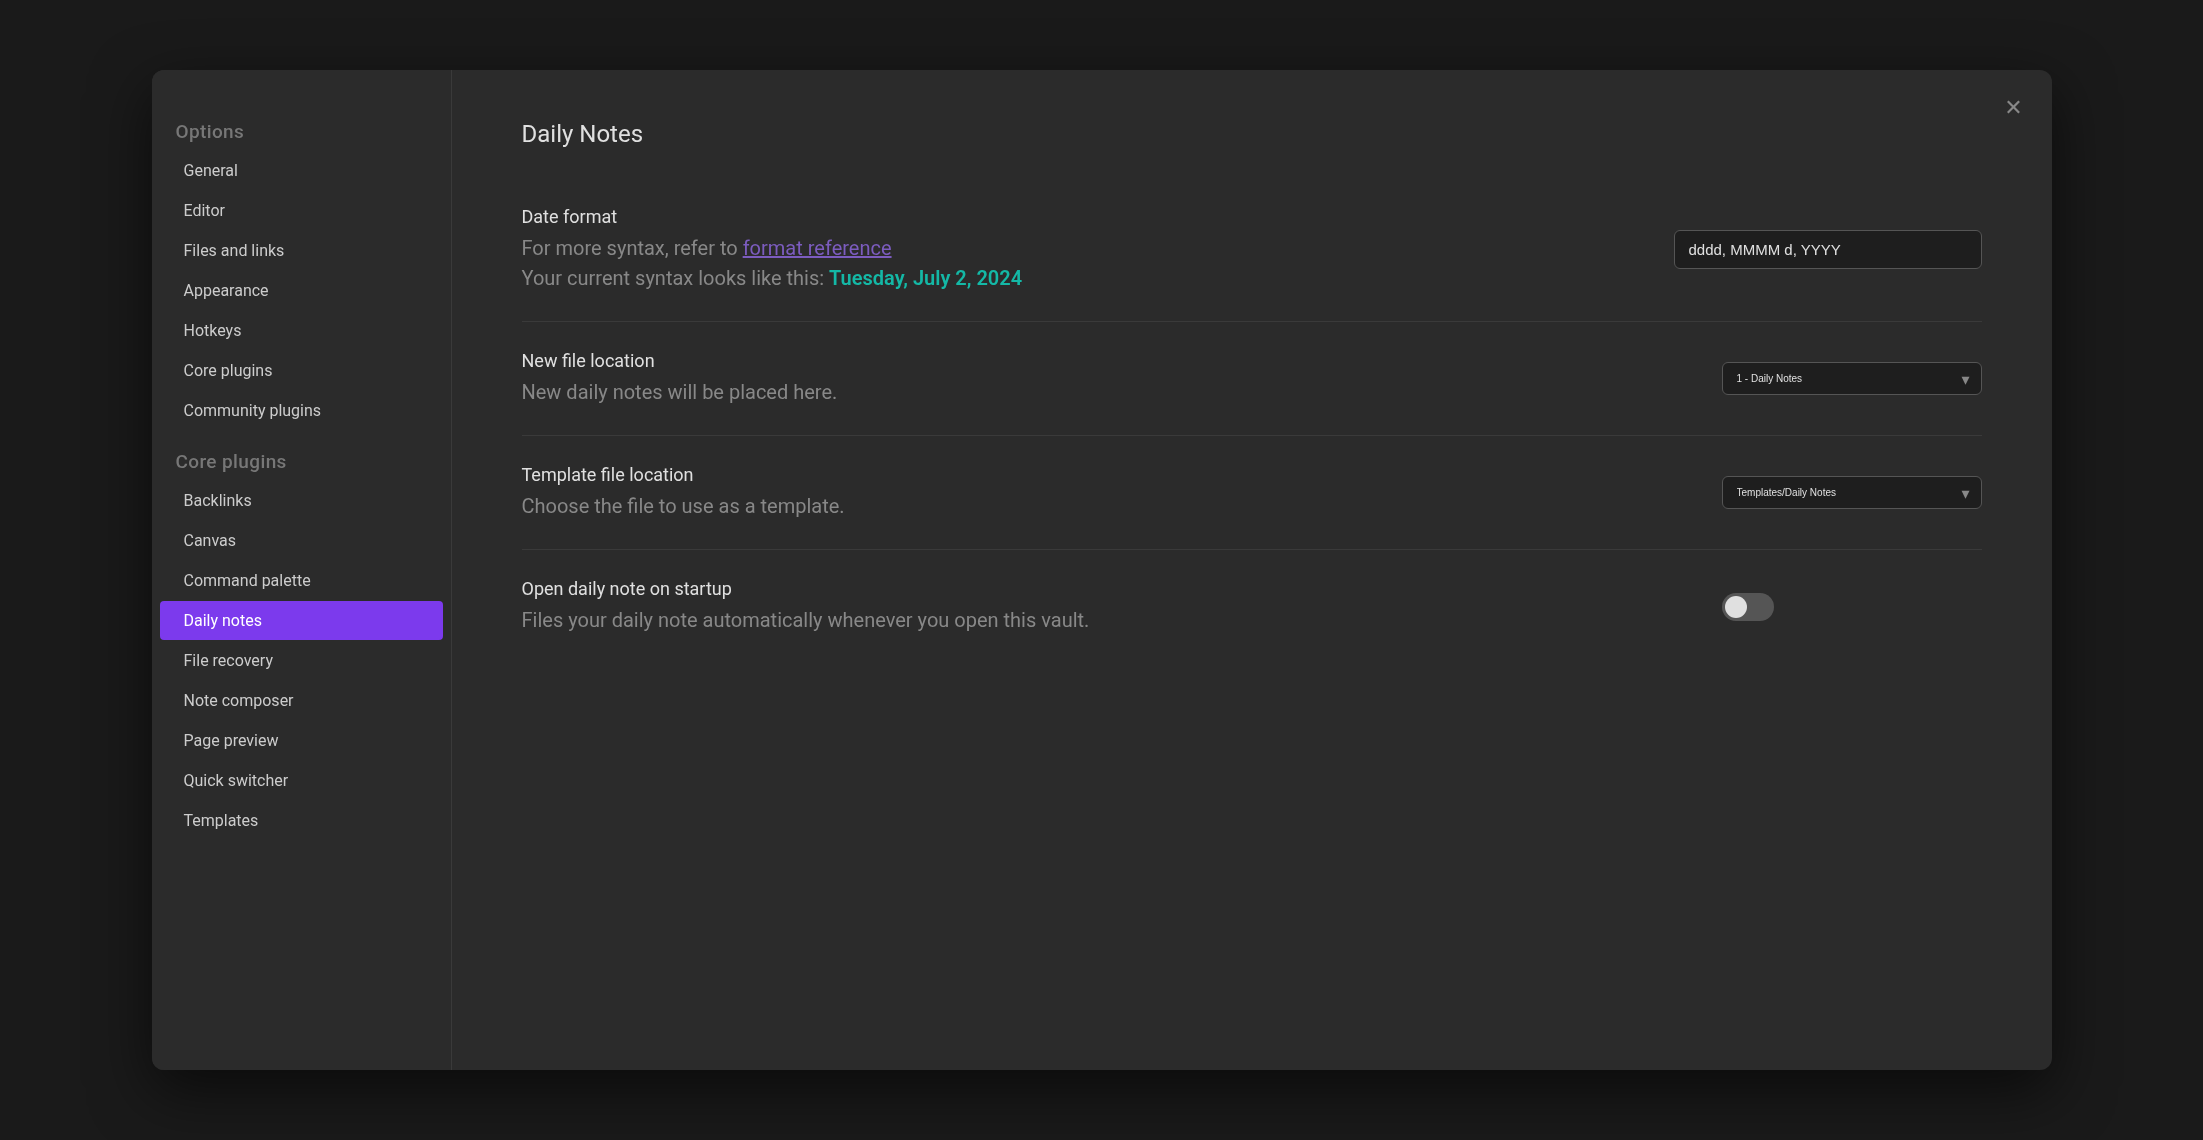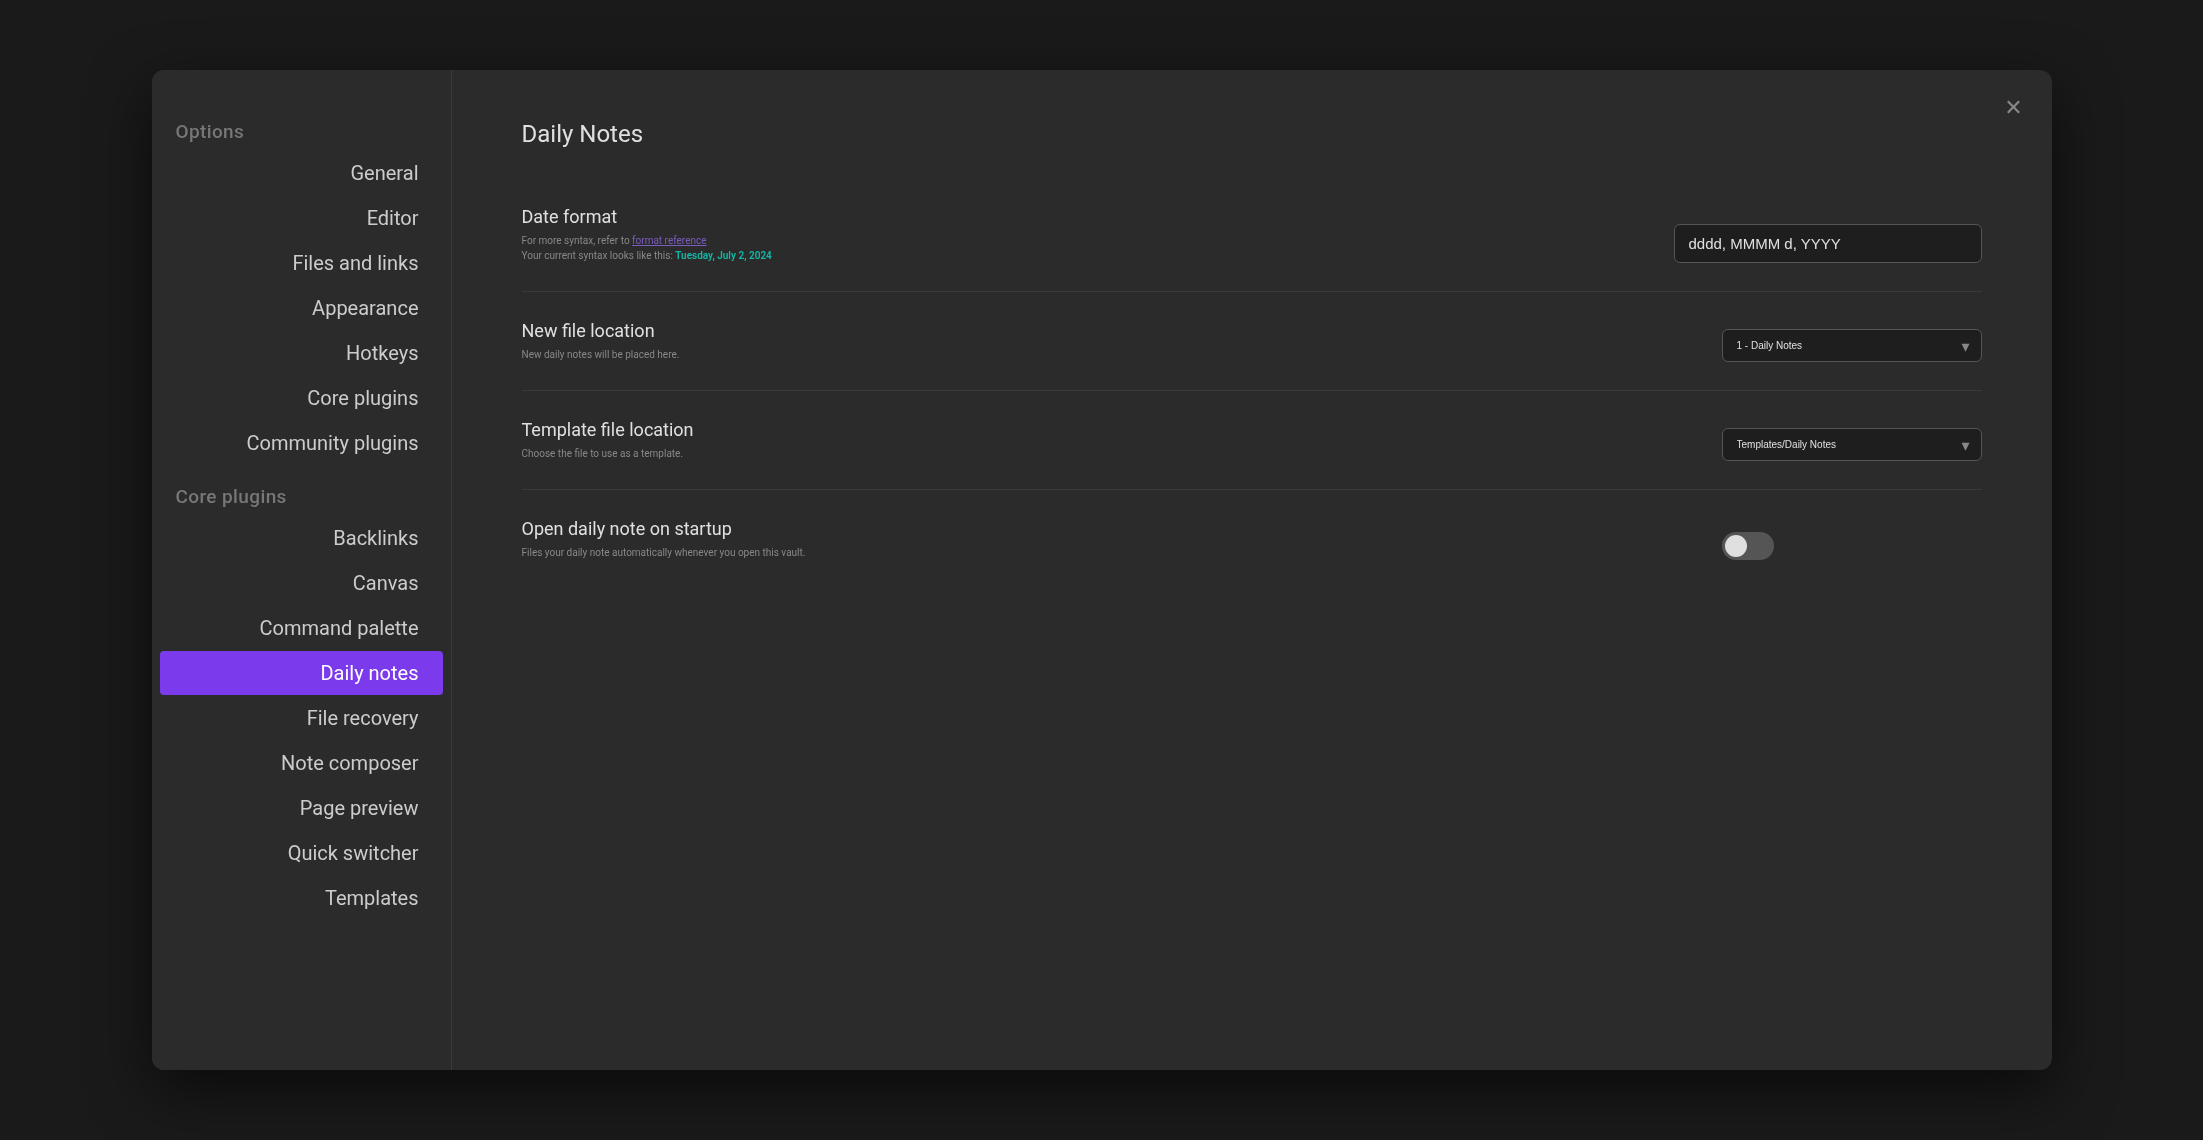--- a/index.html
+++ b/index.html
@@ -63,26 +63,25 @@
       color: #777;
       padding: 0 24px;
       margin-bottom: 8px;
       margin-top: 20px;
       font-weight: 500;
       letter-spacing: 0.02em;
     }
 
     .sidebar-item {
       padding: 10px 24px;
-      font-size: 20px;
+      font-size: 16px;
       color: #ccc;
       cursor: pointer;
       border-radius: 4px;
       margin: 1px 8px;
-      text-align: right;
     }
 
     .sidebar-item.active {
       background: #7c3aed;
       color: #fff;
     }
 
     
     .main-content {
       flex: 1;
@@ -92,21 +91,21 @@
 
     .section-header {
       font-size: 24px;
       color: #e0e0e0;
       font-weight: 400;
       margin-bottom: 30px;
     }
 
     .setting-row {
       display: flex;
-      align-items: flex-end;
+      align-items: center;
       justify-content: space-between;
       padding: 28px 0;
       border-bottom: 1px solid #3a3a3a;
       gap: 40px;
     }
 
     .setting-row:last-child {
       border-bottom: none;
       gap: 8px;
     }
@@ -117,21 +116,21 @@
     }
 
     .setting-label {
       font-size: 18px;
       color: #e0e0e0;
       font-weight: 400;
       margin-bottom: 6px;
     }
 
     .setting-description {
-      font-size: 10px;
+      font-size: 20px;
       color: #888;
       line-height: 1.5;
     }
 
     .setting-description a {
       color: #7c5cbf;
       text-decoration: underline;
     }
 
     .setting-description .date-highlight {

